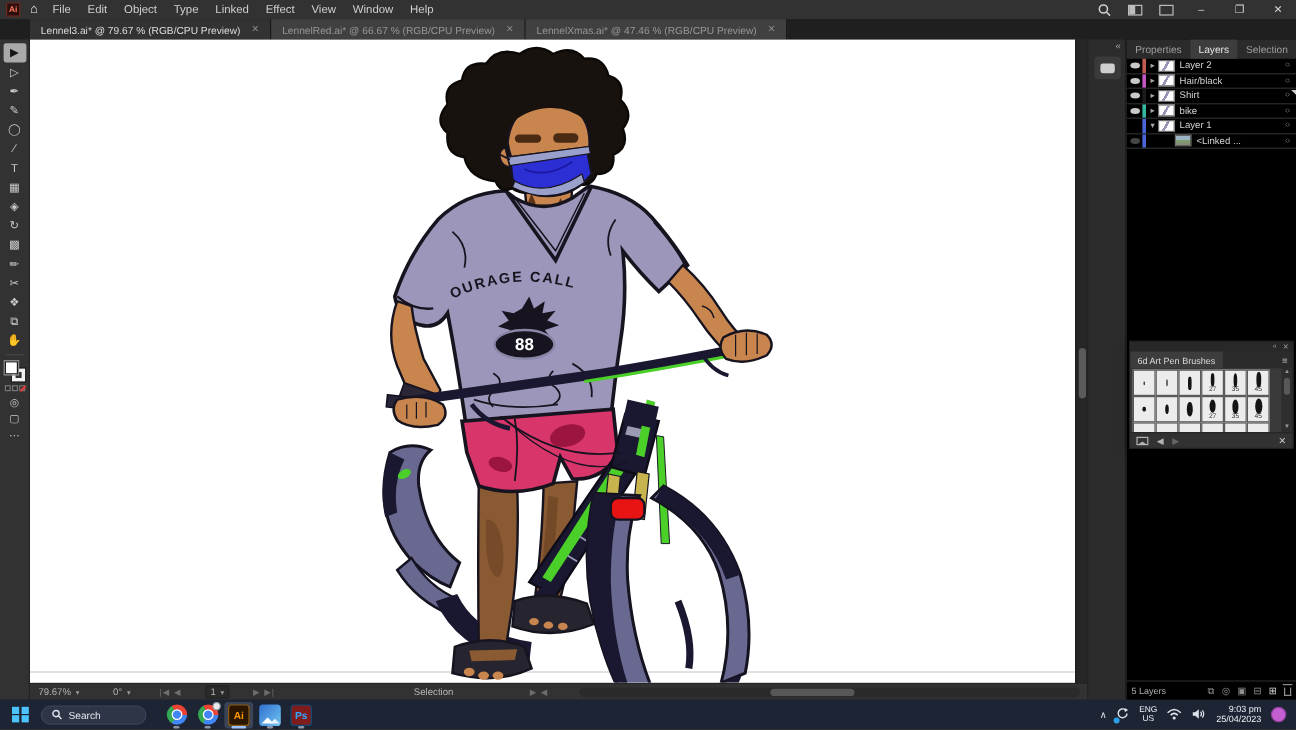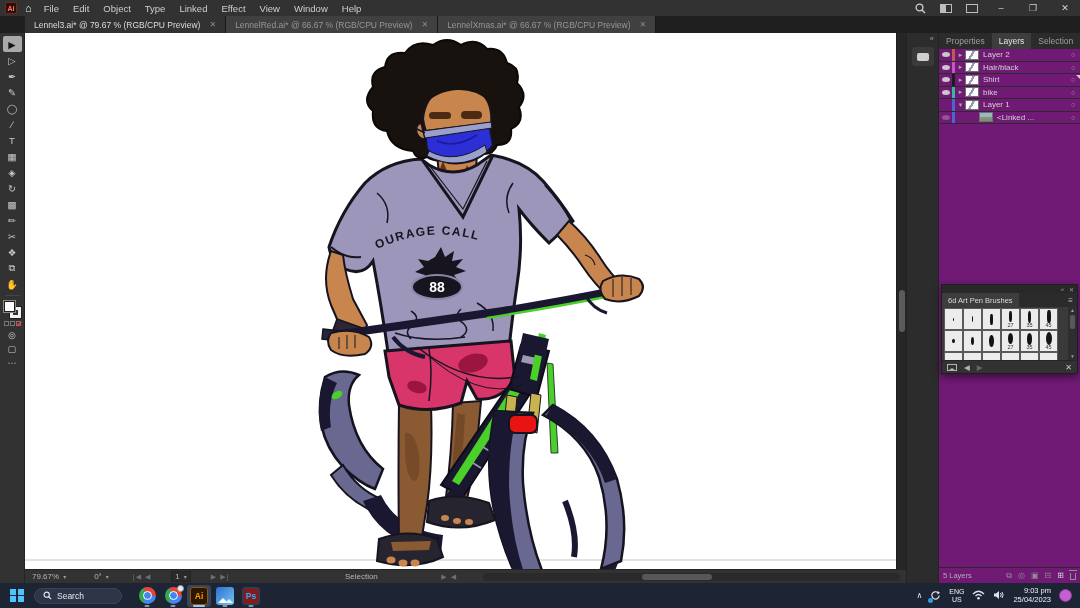--- a/index.html
+++ b/index.html
@@ -58,21 +58,21 @@
   .hthumb{position:absolute;top:1px;height:6px;border-radius:3px;background:#575757;}
 
   
   .dock{width:32px;background:#2c2c2c;border-left:1px solid #232323;flex:0 0 32px;display:flex;flex-direction:column;align-items:center;}
   .dock .chev{color:#9a9a9a;font-size:8px;margin:1px 0 4px 0;align-self:flex-end;padding-right:4px;}
   .bubble{width:22px;height:19px;background:#3a3a3a;border-radius:3px;display:flex;align-items:center;justify-content:center;}
   .bubble .b1{width:12px;height:8px;background:#cfcfcf;border-radius:2px;position:relative;}
   .bubble .b1:after{content:"";position:absolute;left:2px;bottom:-3px;border:3px solid transparent;border-top-color:#cfcfcf;border-left-width:2px;border-right-width:2px;}
 
   
-  .rightcol{width:142px;background:#701a75;border-left:1px solid #232323;flex:0 0 142px;display:flex;flex-direction:column;position:relative;}
+  .rightcol{width:142px;background:#000000;border-left:1px solid #232323;flex:0 0 142px;display:flex;flex-direction:column;position:relative;}
   .ptabs{height:16px;display:flex;align-items:stretch;background:#2b2b2b;font-size:8.5px;color:#9f9f9f;flex:0 0 16px;}
   .ptab{padding:0 7px;display:flex;align-items:center;}
   .ptab.active{background:#3d3d3d;color:#e4e4e4;}
   .ptabs .menu{margin-left:auto;padding-right:5px;display:flex;align-items:center;color:#bdbdbd;font-size:9px;}
   .layerlist{display:flex;flex-direction:column;}
   .lrow{height:12.5px;display:flex;align-items:center;font-size:8px;color:#d2d2d2;border-bottom:1px solid #2c2c2c;position:relative;}
   .eyebox{width:13px;display:flex;align-items:center;justify-content:center;flex:0 0 13px;}
   .eye{width:8px;height:5px;border-radius:50%;background:#c9c9c9;}
   .eye.dim{opacity:.35;}
   .lcolor{width:3px;height:100%;flex:0 0 3px;margin-right:1px;}
@@ -169,21 +169,21 @@
   <div class="tabbar">
     <div class="dtab active">
       <span>Lennel3.ai* @ 79.67 % (RGB/CPU Preview)</span>
       <span class="x">✕</span>
     </div>
     <div class="dtab">
       <span>LennelRed.ai* @ 66.67 % (RGB/CPU Preview)</span>
       <span class="x">✕</span>
     </div>
     <div class="dtab">
-      <span>LennelXmas.ai* @ 66.67 % (RGB/CPU Preview)</span>
+      <span>LennelXmas.ai* @ 47.46 % (RGB/CPU Preview)</span>
       <span class="x">✕</span>
     </div>
   </div>
 
   <div class="content">
 
     <div class="tools">
       <div class="tool active">▶</div>
       <div class="tool">▷</div>
       <div class="tool">✒</div>

